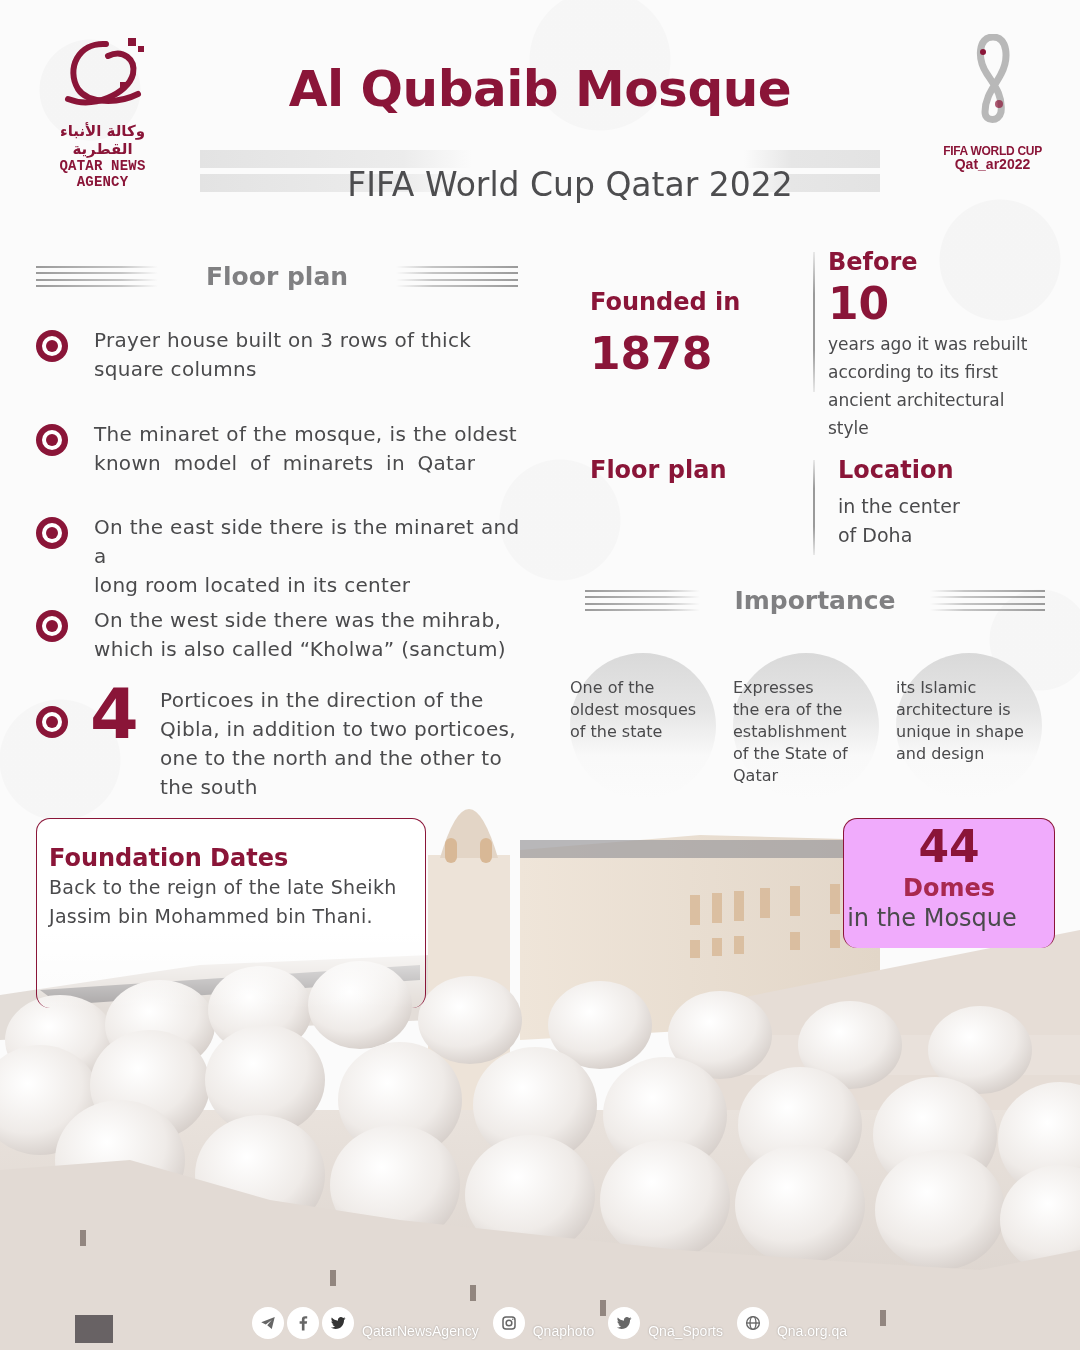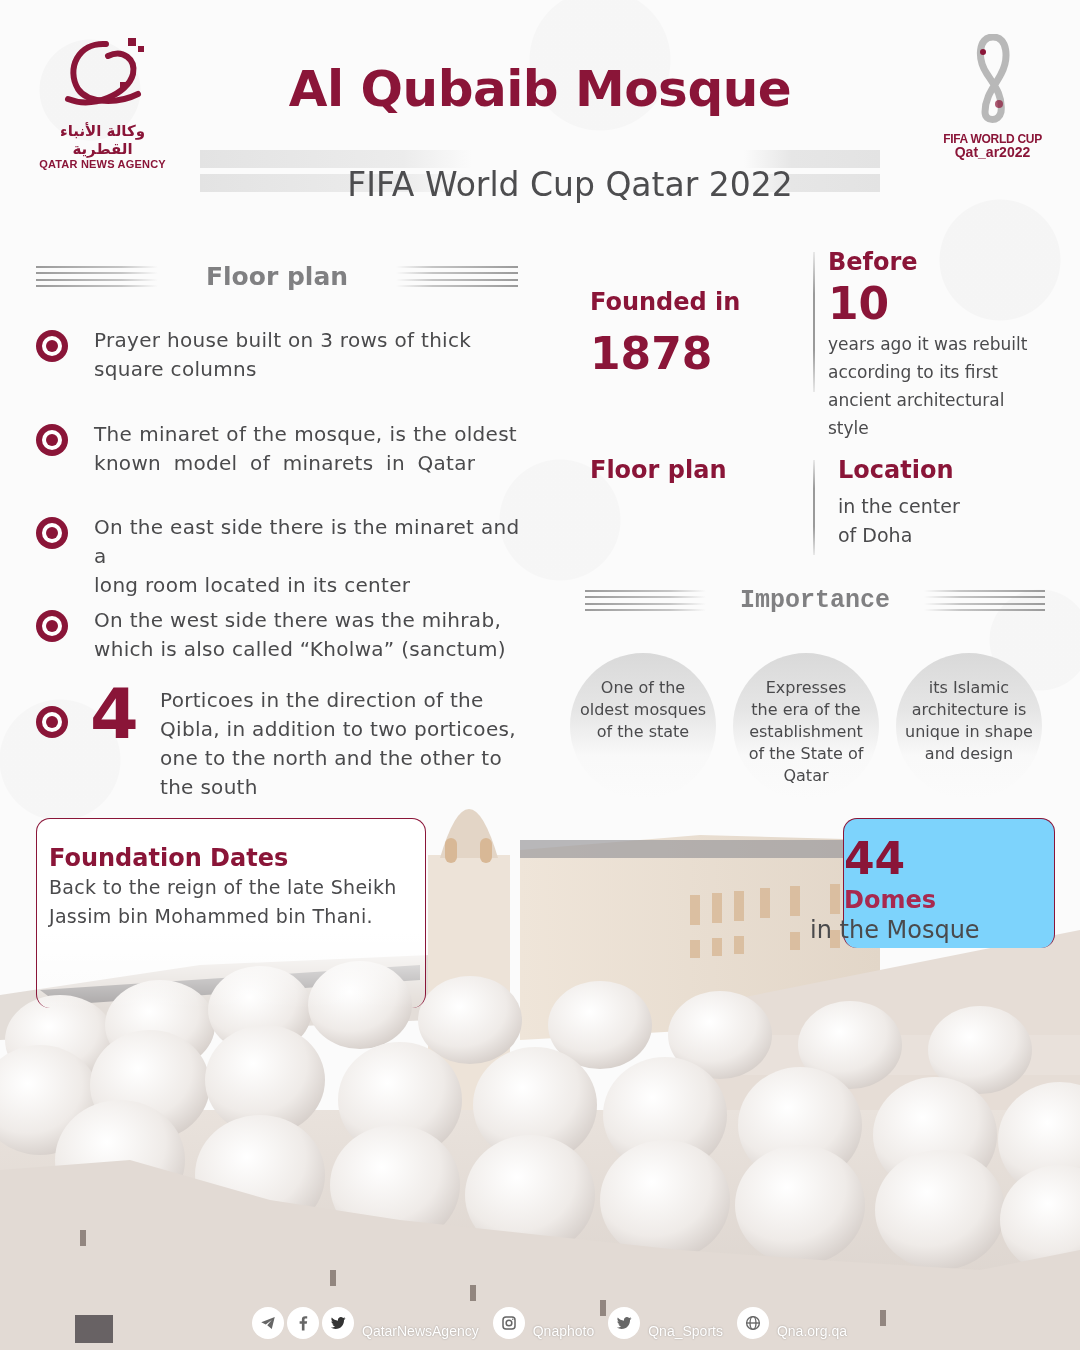--- a/index.html
+++ b/index.html
@@ -20,35 +20,35 @@
       radial-gradient(circle at 60px 760px, rgba(0,0,0,0.02) 0 60px, transparent 61px),
       radial-gradient(circle at 1040px 640px, rgba(0,0,0,0.02) 0 50px, transparent 51px);
     z-index: 0;
   }
   .abs { position: absolute; z-index: 2; }
 
   
   .qna-logo { left: 30px; top: 34px; width: 145px; text-align: center; }
   .qna-mark { width: 110px; height: 80px; margin: 0 auto; }
   .qna-ar { font-size: 15px; color: #8a1538; font-weight: bold; direction: rtl; line-height: 18px; margin-top: 4px; }
-  .qna-en { font-family: Liberation Sans, sans-serif; font-size: 11px; color: #8a1538; font-weight: bold; letter-spacing: 0.2px; }
+  .qna-en { font-family: Liberation Mono, monospace; font-size: 14px; color: #8a1538; font-weight: bold; letter-spacing: 0.2px; }
 
   .main-title { left: 240px; top: 60px; width: 600px; text-align: center;
     font-family: "DejaVu Sans", sans-serif; font-weight: bold; font-size: 50px; color: #8a1538; letter-spacing: -0.5px; }
   .subtitle-bar { left: 200px; top: 148px; width: 680px; height: 46px; }
   .subtitle-bar .stripe { position: absolute; left: 0; width: 100%; height: 18px;
     background: linear-gradient(90deg, #e3e3e3 0%, #ececec 30%, rgba(240,240,240,0) 40%, rgba(240,240,240,0) 80%, #e6e6e6 87%, #e3e3e3 100%); }
   .subtitle-bar .s1 { top: 2px; }
   .subtitle-bar .s2 { top: 26px; }
   .subtitle { position: absolute; left: 0; width: 100%; top: 17px; text-align: center;
     font-size: 33px; color: #4d4d4f; line-height: 40px; padding-left: 60px; }
 
   .fifa-logo { left: 930px; top: 34px; width: 125px; text-align: center; }
   .fifa-mark { width: 40px; height: 90px; margin: 0 auto; }
-  .fifa-line1 { font-family: "Liberation Sans", sans-serif; font-size: 12px; font-weight: bold; color: #8a1538; letter-spacing: -0.3px; margin-top: 4px; }
+  .fifa-line1 { font-family: "Liberation Sans", sans-serif; font-size: 12px; font-weight: bold; color: #8a1538; letter-spacing: -0.3px; margin-top: 16px; }
   .fifa-line2 { font-family: "Liberation Sans", sans-serif; font-size: 14px; font-weight: bold; color: #8a1538; line-height: 12px; }
 
   
   .sec-head { display: flex; align-items: center; }
   .sec-lines { height: 22px; flex: 1; display: flex; flex-direction: column; justify-content: space-between; }
   .sec-lines span { display: block; height: 2px; background: linear-gradient(90deg, #9a9a9a, #c5c5c5 70%, rgba(200,200,200,0)); }
   .sec-lines.right span { background: linear-gradient(90deg, rgba(200,200,200,0), #c5c5c5 30%, #9a9a9a); }
   .sec-title { font-weight: bold; font-size: 25px; color: #808082; padding: 0 48px; white-space: nowrap; }
 
   .fp-head { left: 36px; top: 262px; width: 482px; }
@@ -67,34 +67,34 @@
   
   .stat { text-align: left; }
   .stat-label { font-weight: bold; font-size: 24px; color: #8a1538; }
   .stat-big { font-weight: bold; font-size: 44px; color: #8a1538; line-height: 48px; }
   .stat-desc { font-size: 17px; color: #4a4a4c; line-height: 28px; }
   .stat-desc2 { font-size: 19px; color: #4a4a4c; line-height: 29px; }
   .vdiv { width: 2px; background: linear-gradient(180deg, rgba(160,160,160,0.2), #9a9a9a 30%, #9a9a9a 70%, rgba(160,160,160,0.2)); }
 
   
   .imp-head { left: 585px; top: 586px; width: 460px; }
-  .imp-head .sec-title { padding: 0 34px; font-family: Liberation Mono, monospace; }
+  .imp-head .sec-title { padding: 0 34px; }
   .imp-circle { top: 653px; width: 146px; height: 146px; border-radius: 50%;
     background: linear-gradient(180deg, #d9d9d9 0%, #e6e6e6 40%, rgba(240,240,240,0.2) 70%, rgba(250,250,250,0) 100%);
-    text-align: center; padding-top: 24px; }
+    padding-top: 24px; }
   .imp-circle p { font-size: 16px; line-height: 22px; color: #4a4a4c; }
 
   
   .photo { left: 0; top: 780px; width: 1080px; height: 570px; z-index: 1; }
 
   
   .box-found { left: 36px; top: 818px; width: 390px; height: 190px; border: 1.5px solid #8a1538; border-radius: 14px; border-bottom: none; padding: 24px 12px; background: linear-gradient(180deg, #fff 0%, #fff 60%, rgba(255,255,255,0) 100%); }
   .box-found h3 { font-size: 24px; color: #8a1538; font-weight: bold; line-height: 30px; }
   .box-found p { font-size: 19px; color: #4a4a4c; line-height: 29px; letter-spacing: 0.3px; }
-  .box-domes { left: 843px; top: 818px; width: 212px; height: 130px; border: 1.5px solid #8a1538; border-radius: 14px; border-bottom: none; background: #7dd3fc; padding-top: 14px; }
+  .box-domes { left: 843px; top: 818px; width: 212px; height: 130px; border: 1.5px solid #8a1538; border-radius: 14px; border-bottom: none; background: #f0abfc; text-align: center; padding-top: 2px; }
   .box-domes .n44 { font-weight: bold; font-size: 44px; color: #8a1538; line-height: 52px; }
   .box-domes .dl { font-weight: bold; font-size: 24px; color: #a8294f; line-height: 30px; }
   .box-domes .ds { font-size: 24px; color: #4a4a4c; line-height: 30px; margin-left: -34px; }
 
   
   .footer { left: 252px; top: 1305px; height: 34px; display: flex; align-items: flex-end; z-index: 3; }
   .soc { width: 32px; height: 32px; border-radius: 50%; background: #fff; display: flex; align-items: center; justify-content: center; margin-right: 3px; }
   .soc svg { width: 18px; height: 18px; }
   .f-label { font-family: "Liberation Sans", sans-serif; font-size: 14px; color: #fff; margin: 0 14px 0 5px; text-shadow: 0 0 2px rgba(0,0,0,0.3); }
 </style>

